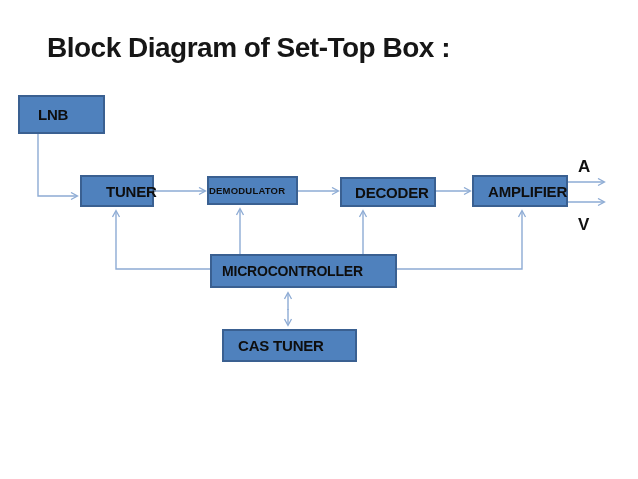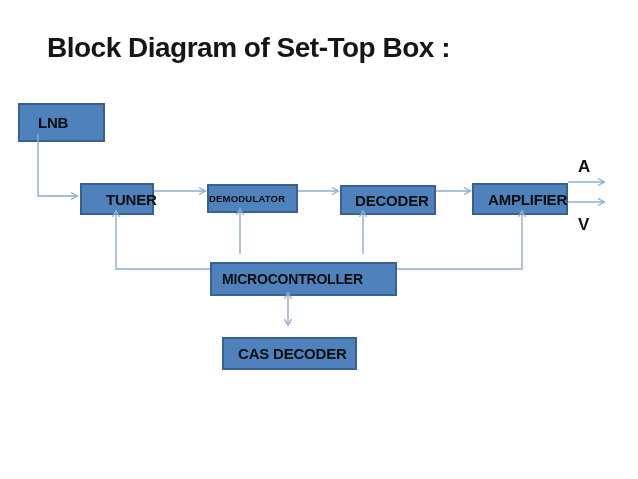--- a/index.html
+++ b/index.html
@@ -10,21 +10,21 @@
   .title{
     position:absolute;left:37px;top:22px;margin:10px;
     font-size:28px;font-weight:600;letter-spacing:-0.5px;
     color:var(--title-text,#161616);white-space:nowrap;
   }
   .node{
     position:absolute;box-sizing:border-box;
     background:var(--box-fill,#4f81bd);
     border:2px solid var(--box-border,#3a6091);
     color:#0e0e0e;font-weight:600;font-size:15px;
-    display:flex;align-items:center;letter-spacing:-0.2px;margin-top:8px;
+    display:flex;align-items:center;letter-spacing:-0.2px;
   }
   .node-lnb{left:18px;top:95px;width:87px;height:39px;padding-left:18px;}
   .node-tuner{left:80px;top:175px;width:74px;height:32px;padding-left:24px;}
   .node-demodulator{left:207px;top:176px;width:91px;height:29px;justify-content:flex-start;font-size:9.5px;letter-spacing:0.2px;}
   .node-decoder{left:340px;top:177px;width:96px;height:30px;padding-left:13px;}
   .node-amplifier{left:472px;top:175px;width:96px;height:32px;padding-left:14px;}
   .node-microcontroller{left:210px;top:254px;width:187px;height:34px;padding-left:10px;font-size:14px;}
   .node-cas{left:222px;top:329px;width:135px;height:33px;padding-left:14px;}
   .io-label{
     position:absolute;font-size:17px;font-weight:600;color:#111111;line-height:1;
@@ -60,21 +60,21 @@
 
   <div class="node node-amplifier">
     <span>AMPLIFIER</span>
   </div>
 
   <div class="node node-microcontroller">
     <span>MICROCONTROLLER</span>
   </div>
 
   <div class="node node-cas">
-    <span>CAS DECODER</span>
+    <span>CAS TUNER</span>
   </div>
 
   <div class="io-label io-a">A</div>
   <div class="io-label io-v">V</div>
 
   <svg class="wires" width="638" height="479" viewBox="0 0 638 479" xmlns="http://www.w3.org/2000/svg">
     <defs>
       <marker id="arr" viewBox="0 0 9 9" refX="7" refY="4.5" markerWidth="9" markerHeight="9" markerUnits="userSpaceOnUse" orient="auto">
         <path class="arrowhead" d="M1,1 L7.5,4.5 L1,8"></path>
       </marker>

